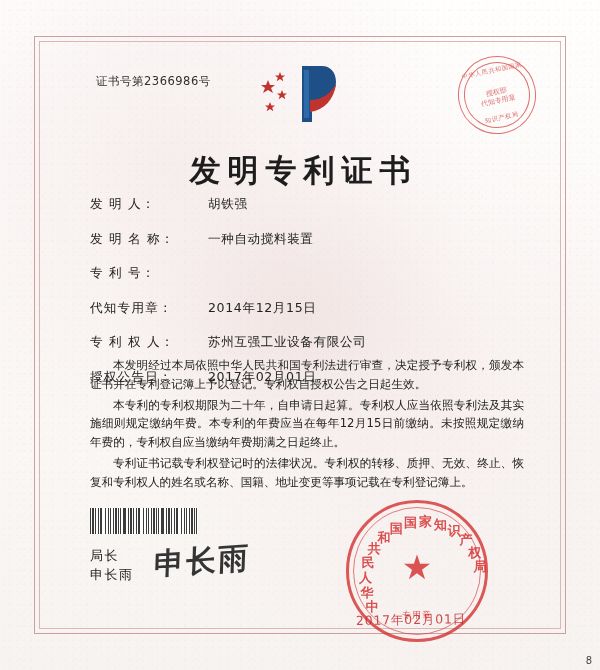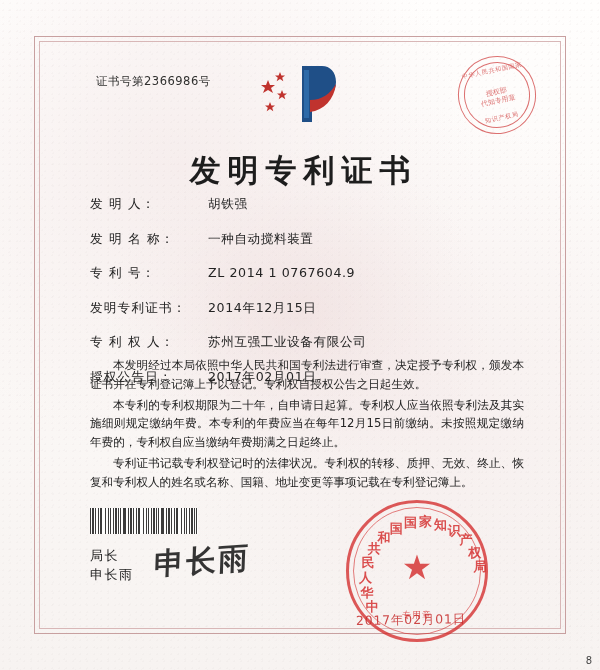--- a/index.html
+++ b/index.html
@@ -369,24 +369,23 @@
       <div class="field-row">
         <div class="field-label">发 明 人：</div>
         <div class="field-value">胡铁强</div>
       </div>
       <div class="field-row">
         <div class="field-label">发 明 名 称：</div>
         <div class="field-value">一种自动搅料装置</div>
       </div>
       <div class="field-row">
         <div class="field-label">专 利 号：</div>
-        <div class="field-value">ZL 2014 1 0767604.9</div>
-      </div>
-      <div class="field-row">
-        <div class="field-label">发明专利证书：</div>
+      </div>
+      <div class="field-row">
+        <div class="field-label">代知专用章：</div>
         <div class="field-value">2014年12月15日</div>
       </div>
       <div class="field-row">
         <div class="field-label">专 利 权 人：</div>
         <div class="field-value">苏州互强工业设备有限公司</div>
       </div>
       <div class="field-row">
         <div class="field-label">授权公告日：</div>
         <div class="field-value">2017年02月01日</div>
       </div>

